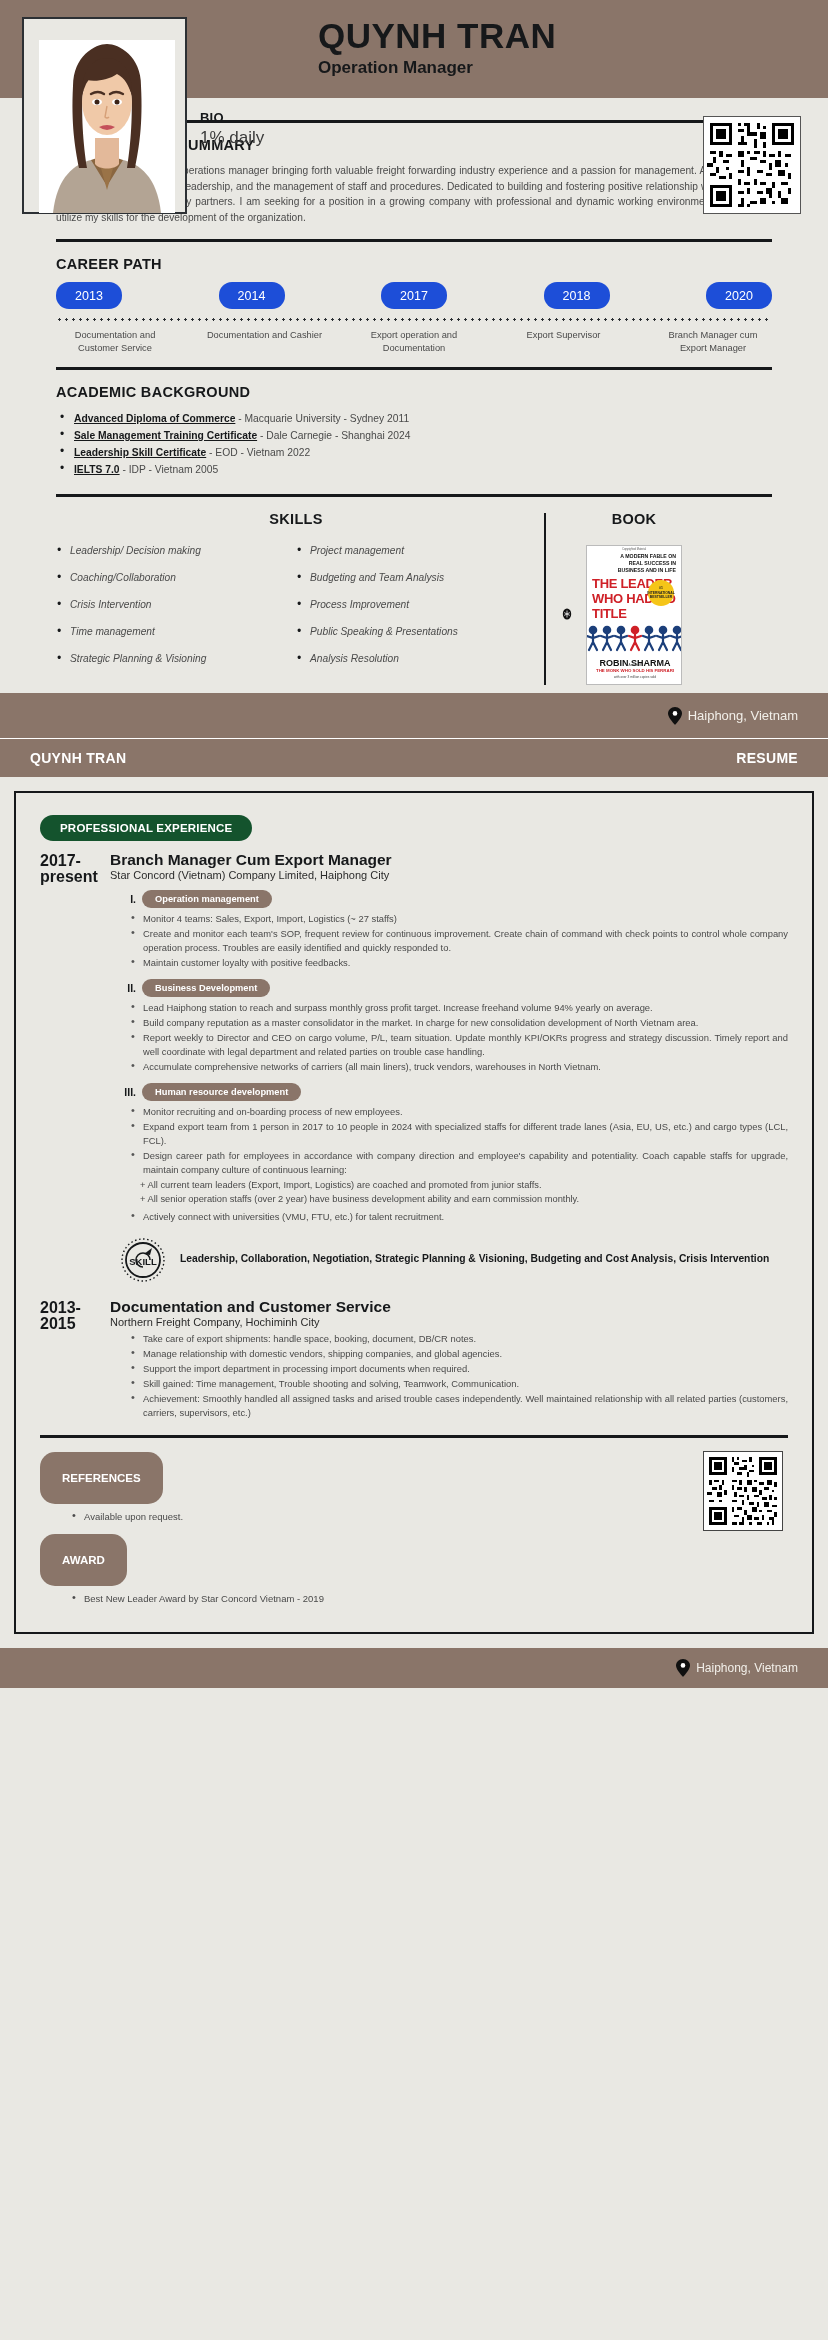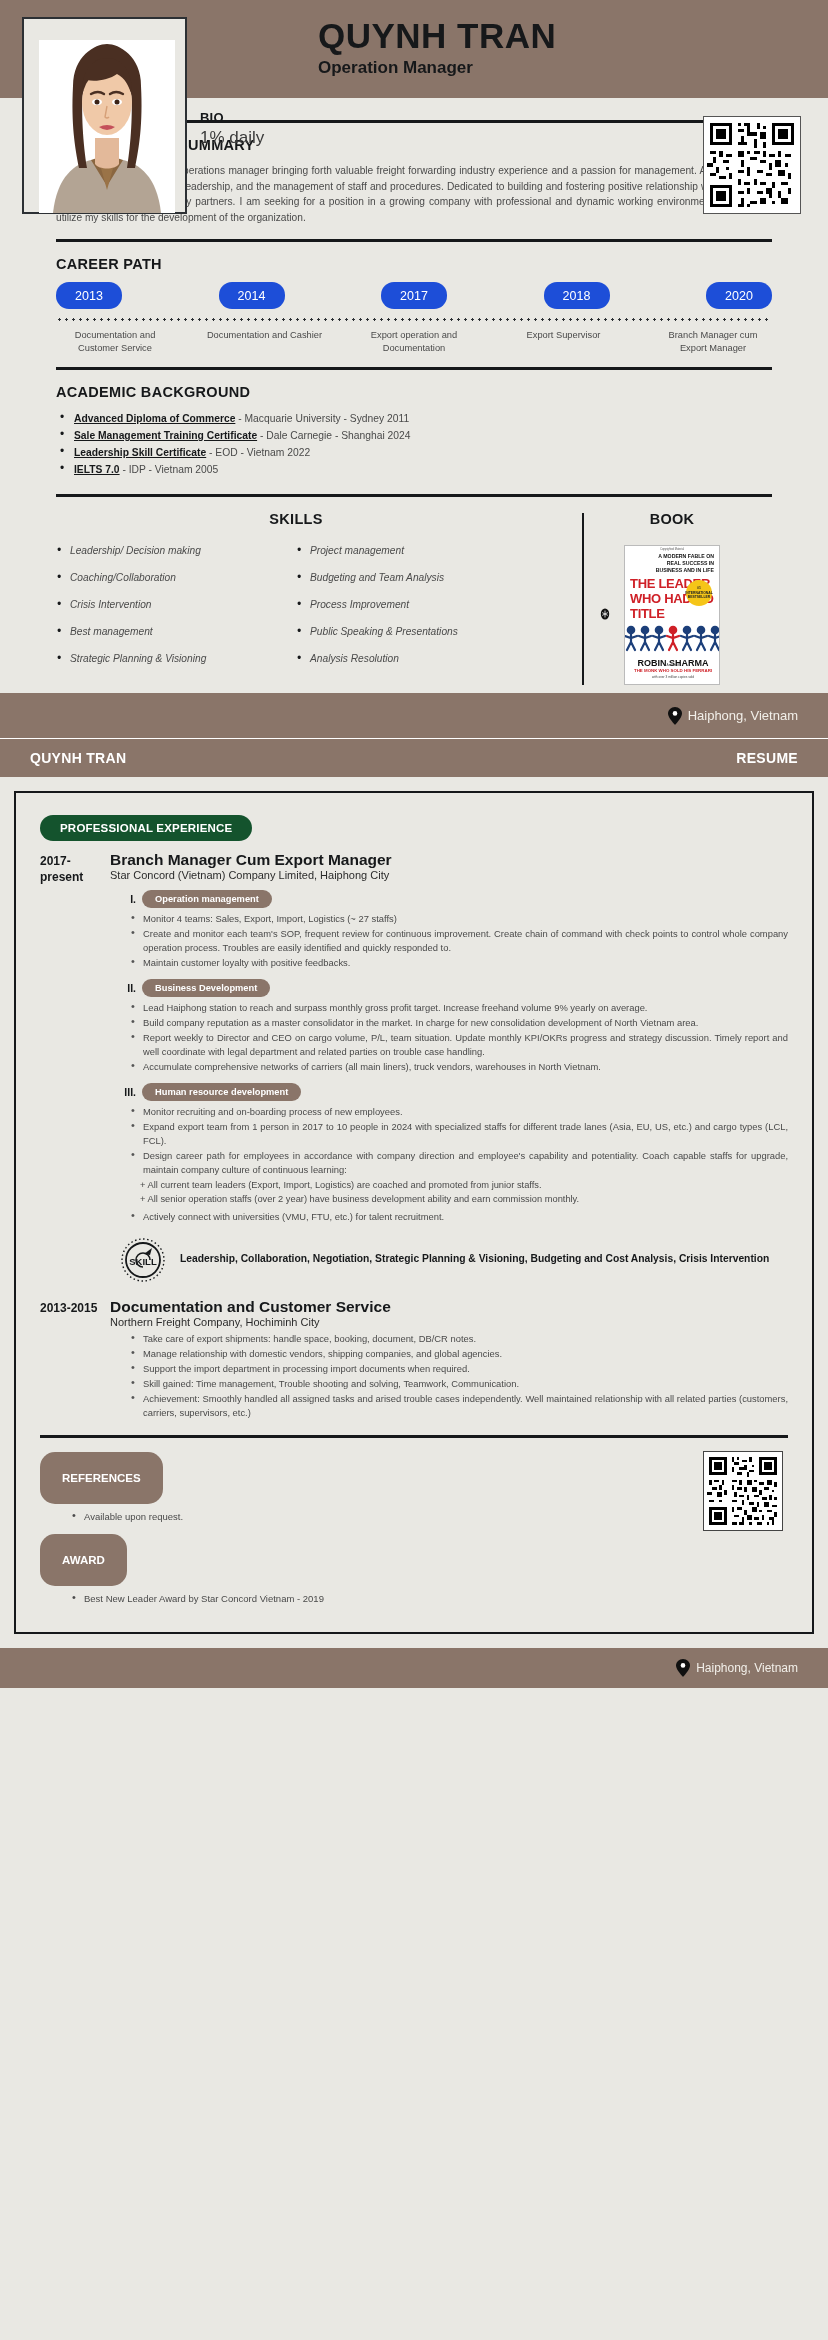--- a/index.html
+++ b/index.html
@@ -128,21 +128,21 @@
     padding-left: 18px;
     position: relative;
   }
   .acad-list li::before {
     content: "•"; position: absolute; left: 4px; top: -1px;
     color: #16181a; font-size: 12px;
   }
   .acad-list b { color: #16181a; font-weight: 700; text-decoration: underline; }
 
   
-  .sk-wrap { display: flex; padding-bottom: 8px; gap: 38px; }
+  .sk-wrap { display: flex; padding-bottom: 8px; }
   .sk-left { width: 480px; }
   .sk-right { width: 196px; position: relative; }
   .sk-right::before {
     content: ""; position: absolute; left: 8px; top: 2px;
     width: 2px; height: 172px; background: #16181a;
   }
   .sk-title, .bk-title {
     text-align: center; font-size: 14.5px; font-weight: 800;
     color: #16181a; letter-spacing: .3px; margin-bottom: 18px;
   }
@@ -223,21 +223,21 @@
     background: #14532d; color: #fff;
     border-radius: 16px;
     font-size: 11.5px; font-weight: 700;
     padding: 7px 20px;
     letter-spacing: .2px;
     text-align: center;
   }
   .job { display: flex; margin-top: 10px; }
   .job-date {
     width: 64px; flex: 0 0 64px;
-    font-size: 12px; font-weight: 800; color: #16181a; line-height: 16px;
+    font-size: 16px; font-weight: 800; color: #16181a; line-height: 16px;
     padding-top: 2px;
   }
   .job-body { flex: 1; padding-left: 6px; }
   .job-title { font-size: 15.5px; font-weight: 800; color: #16181a; }
   .job-org { font-size: 11px; color: #2b2b2b; margin-top: 0px; }
 
   .roman-row { display: flex; align-items: center; gap: 6px; margin-top: 9px; margin-left: 10px; }
   .roman { font-size: 10.5px; font-weight: 800; color: #16181a; width: 16px; text-align: right; }
   .tag {
     display: inline-block; background: #8a7569; color: #fff;
@@ -457,21 +457,21 @@
   <div class="sect">
     <div class="sk-wrap">
       <div class="sk-left">
         <div class="sk-title">SKILLS</div>
         <div class="sk-cols">
           <div class="sk-col">
             <ul>
               <li>Leadership/ Decision making</li>
               <li>Coaching/Collaboration</li>
               <li>Crisis Intervention</li>
-              <li>Best management</li>
+              <li>Time management</li>
               <li>Strategic Planning &amp; Visioning</li>
             </ul>
           </div>
           <div class="sk-col">
             <ul>
               <li>Project management</li>
               <li>Budgeting and Team Analysis</li>
               <li>Process Improvement</li>
               <li>Public Speaking &amp; Presentations</li>
               <li>Analysis Resolution</li>
@@ -567,21 +567,21 @@
             <li>Monitor 4 teams: Sales, Export, Import, Logistics (~ 27 staffs)</li>
             <li>Create and monitor each team's SOP, frequent review for continuous improvement. Create chain of command with check points to control whole company operation process. Troubles are easily identified and quickly responded to.</li>
             <li>Maintain customer loyalty with positive feedbacks.</li>
           </ul>
 
           <div class="roman-row">
             <span class="roman">II.</span>
             <span class="tag">Business Development</span>
           </div>
           <ul class="blist">
-            <li>Lead Haiphong station to reach and surpass monthly gross profit target. Increase freehand volume 9% yearly on average.</li>
+            <li>Lead Haiphong station to reach and surpass monthly gross profit target. Increase freehand volume 94% yearly on average.</li>
             <li>Build company reputation as a master consolidator in the market. In charge for new consolidation development of North Vietnam area.</li>
             <li>Report weekly to Director and CEO on cargo volume, P/L, team situation. Update monthly KPI/OKRs progress and strategy discussion. Timely report and well coordinate with legal department and related parties on trouble case handling.</li>
             <li>Accumulate comprehensive networks of carriers (all main liners), truck vendors, warehouses in North Vietnam.</li>
           </ul>
 
           <div class="roman-row">
             <span class="roman">III.</span>
             <span class="tag">Human resource development</span>
           </div>
           <ul class="blist">

